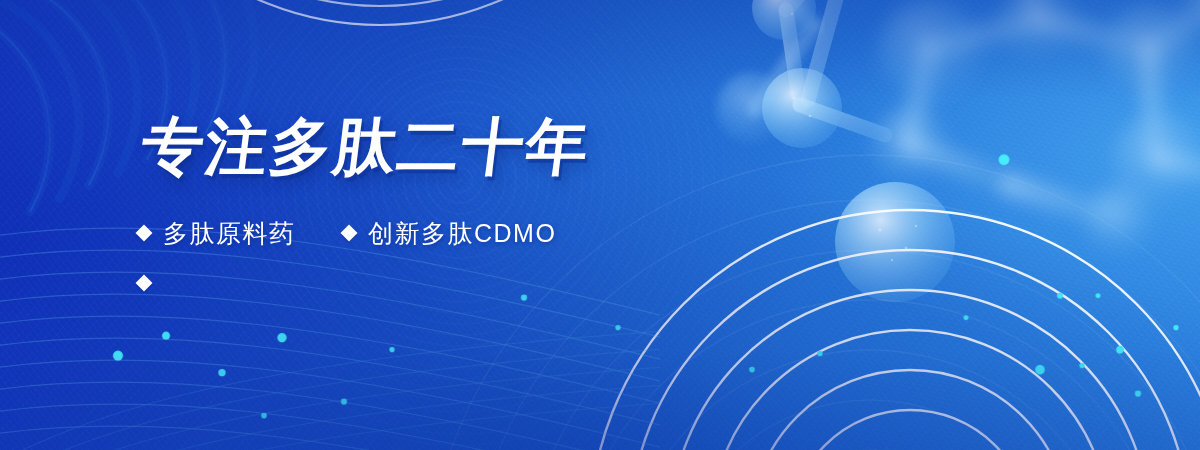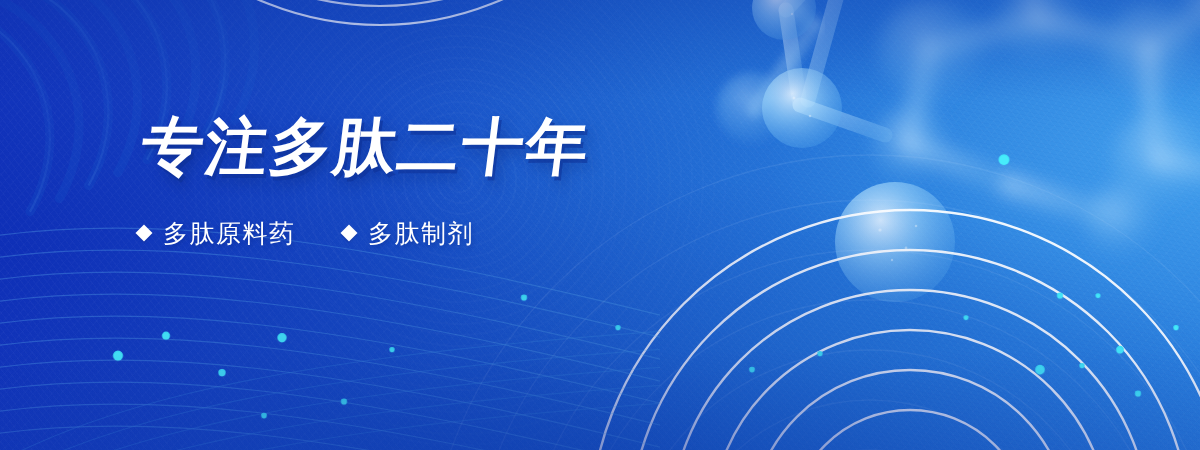--- a/index.html
+++ b/index.html
@@ -403,22 +403,25 @@
 
     <h1 id="headline">专注多肽二十年</h1>
 
     <div id="bullets">
 
       <div class="bullet">
         <span class="dia"></span>
         <span class="txt">多肽原料药</span>
       </div>
 
-
       <div class="bullet">
         <span class="dia"></span>
-        <span class="txt">多肽制剂</span>
+        <span class="txt">创新多肽CDMO</span>
+      </div>
+
+      <div class="bullet">
+        <span class="dia"></span>
       </div>
 
 
     </div>
   </div>
 </div>
 
 </body></html>

